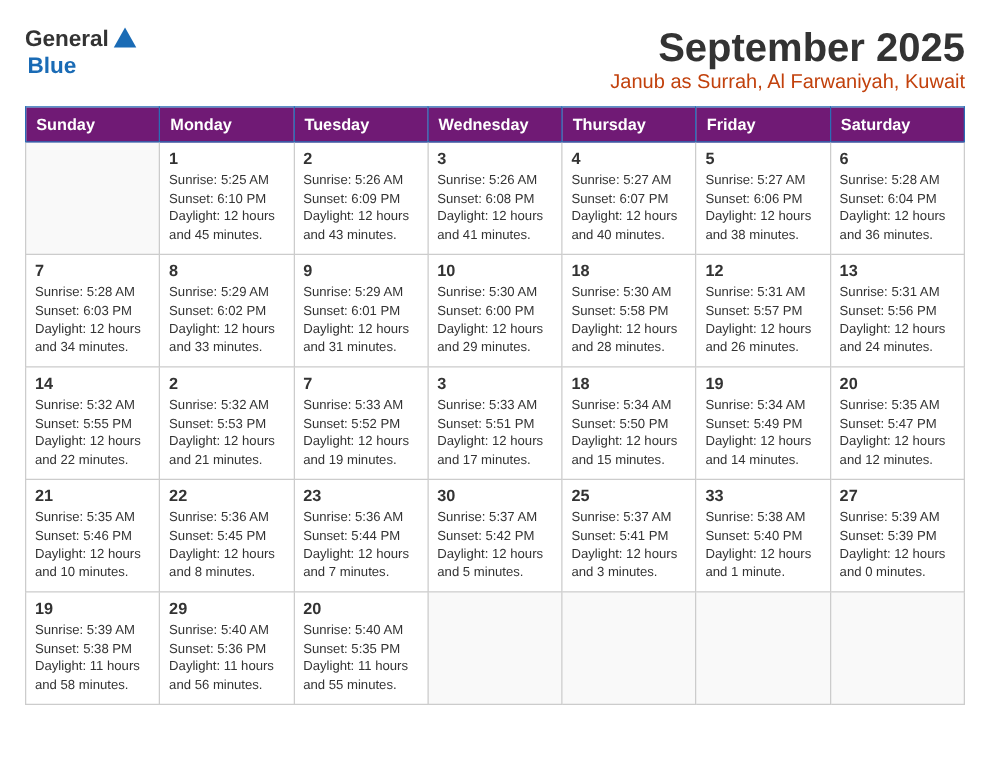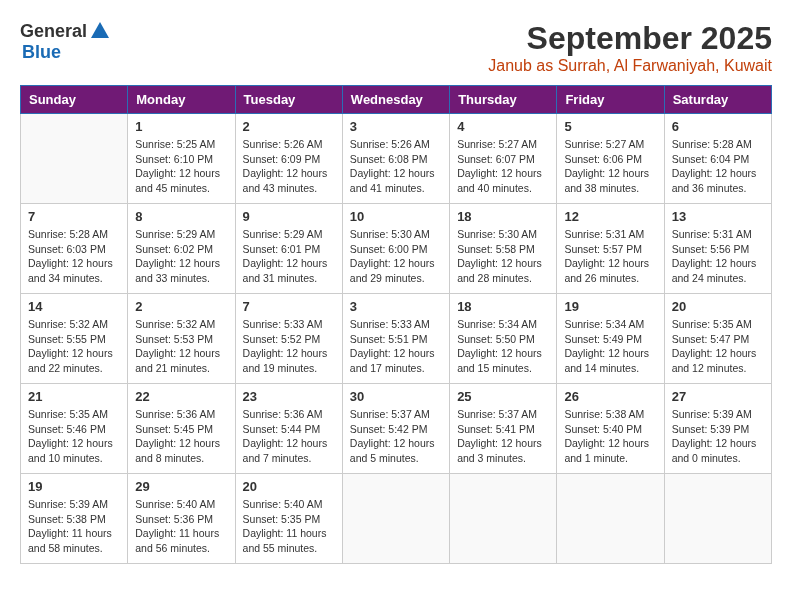--- a/index.html
+++ b/index.html
@@ -211,21 +211,21 @@
         </td>
         <td>
           <div class="day-number">30</div>
           <div class="day-info">Sunrise: 5:37 AM<br>Sunset: 5:42 PM<br>Daylight: 12 hours<br>and 5 minutes.</div>
         </td>
         <td>
           <div class="day-number">25</div>
           <div class="day-info">Sunrise: 5:37 AM<br>Sunset: 5:41 PM<br>Daylight: 12 hours<br>and 3 minutes.</div>
         </td>
         <td>
-          <div class="day-number">26</div>
+          <div class="day-number">33</div>
           <div class="day-info">Sunrise: 5:38 AM<br>Sunset: 5:40 PM<br>Daylight: 12 hours<br>and 1 minute.</div>
         </td>
         <td>
           <div class="day-number">27</div>
           <div class="day-info">Sunrise: 5:39 AM<br>Sunset: 5:39 PM<br>Daylight: 12 hours<br>and 0 minutes.</div>
         </td>
       </tr>
       <tr class="week-row">
         <td>
           <div class="day-number">19</div>

